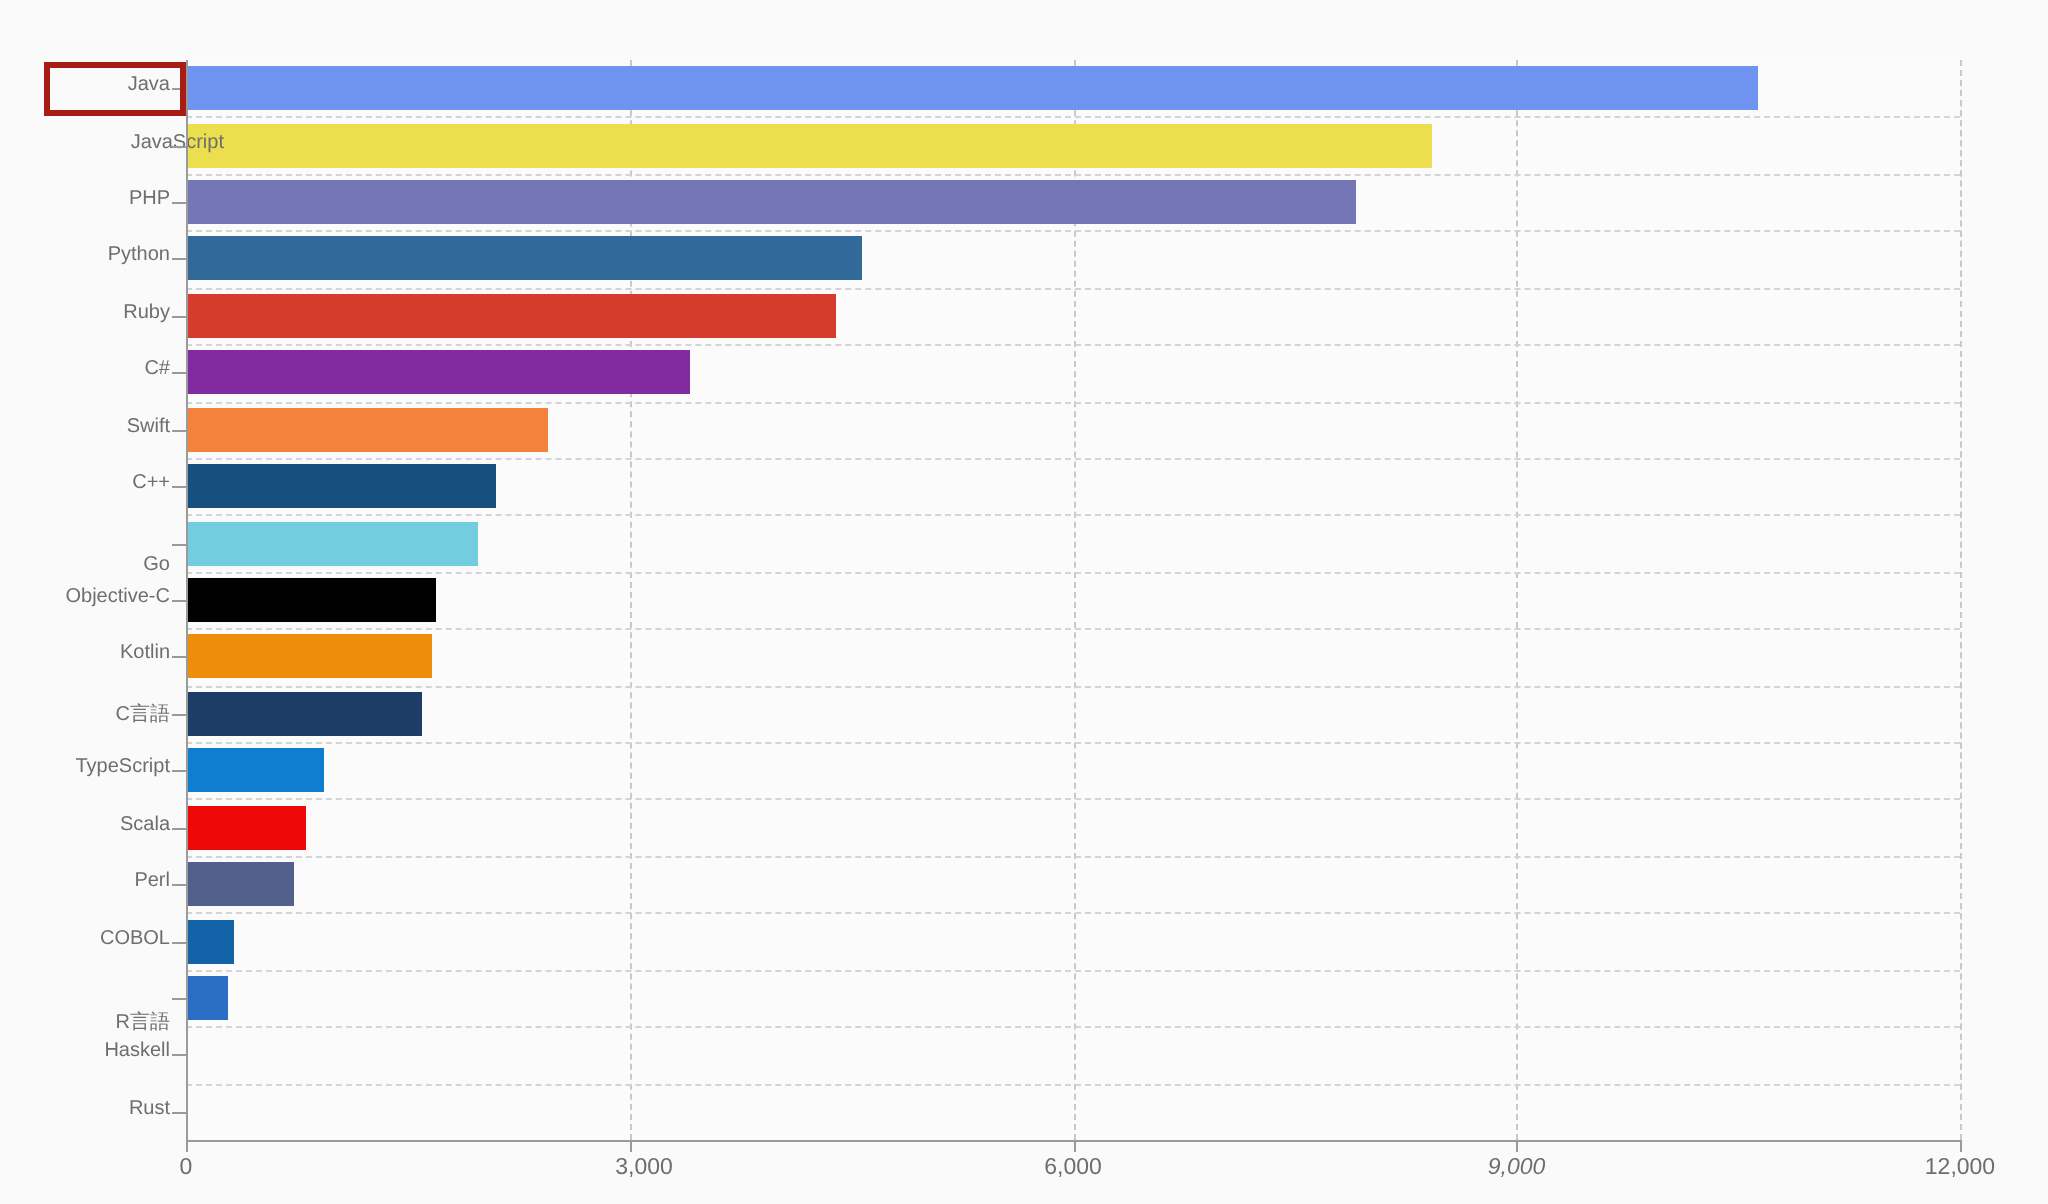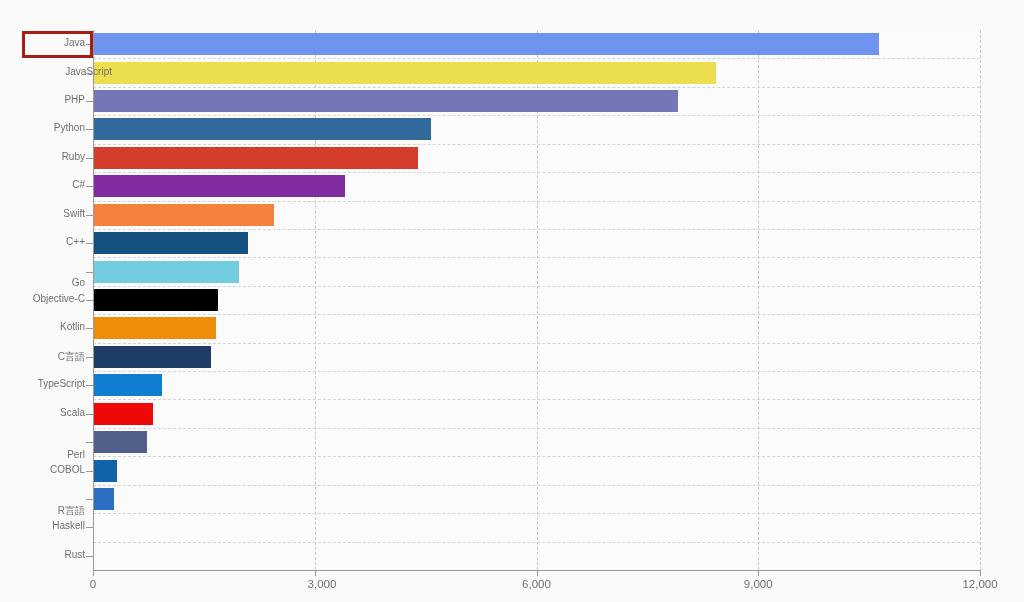--- a/index.html
+++ b/index.html
@@ -217,21 +217,21 @@
         <div class="ylabel-wrap" style="top: 150.895px;">Ruby</div>
         <div class="ylabel-wrap" style="top: 179.316px;">C#</div>
         <div class="ylabel-wrap" style="top: 207.737px;">Swift</div>
         <div class="ylabel-wrap" style="top: 236.158px;">C++</div>
         <div class="ylabel-wrap" style="top: 264.579px; margin-top: 12px;">Go</div>
         <div class="ylabel-wrap" style="top: 293px;">Objective-C</div>
         <div class="ylabel-wrap" style="top: 321.421px;">Kotlin</div>
         <div class="ylabel-wrap" style="top: 349.842px;">C言語</div>
         <div class="ylabel-wrap" style="top: 378.263px;">TypeScript</div>
         <div class="ylabel-wrap" style="top: 406.684px;">Scala</div>
-        <div class="ylabel-wrap" style="top: 435.105px; margin-top: 14px;">Perl</div>
+        <div class="ylabel-wrap" style="top: 435.105px;">Perl</div>
         <div class="ylabel-wrap" style="top: 463.526px;">COBOL</div>
         <div class="ylabel-wrap" style="top: 491.947px; margin-top: 12px;">R言語</div>
         <div class="ylabel-wrap" style="top: 520.368px;">Haskell</div>
         <div class="ylabel-wrap" style="top: 548.789px; text-align: right;">Rust</div>
       </div>
     <div id="yticks">
         <div class="ytick" style="top: 44.2105px;"></div>
         <div class="ytick" style="top: 72.6316px;"></div>
         <div class="ytick" style="top: 101.053px;"></div>
         <div class="ytick" style="top: 129.474px;"></div>
@@ -259,20 +259,20 @@
         <div class="xtick" style="left: 93px;"></div>
         <div class="xtick" style="left: 314.75px;"></div>
         <div class="xtick" style="left: 536.5px;"></div>
         <div class="xtick" style="left: 758.25px;"></div>
         <div class="xtick" style="left: 980px;"></div>
       </div>
     <div id="xlabels">
         <div class="xlabel" style="left: 93px;">0</div>
         <div class="xlabel" style="left: 322px;">3,000</div>
         <div class="xlabel" style="left: 536.5px;">6,000</div>
-        <div class="xlabel" style="left: 758.25px;">9,000</div>
+        <div class="xlabel" style="left: 758.25px; font-style: italic;">9,000</div>
         <div class="xlabel" style="left: 980px;">12,000</div>
       </div>
 
     <div class="highlight-box" style="top: 30.7105px; border-color: rgb(168, 28, 22);"></div>
   </div>
 
 </div>
 
 </body></html>

